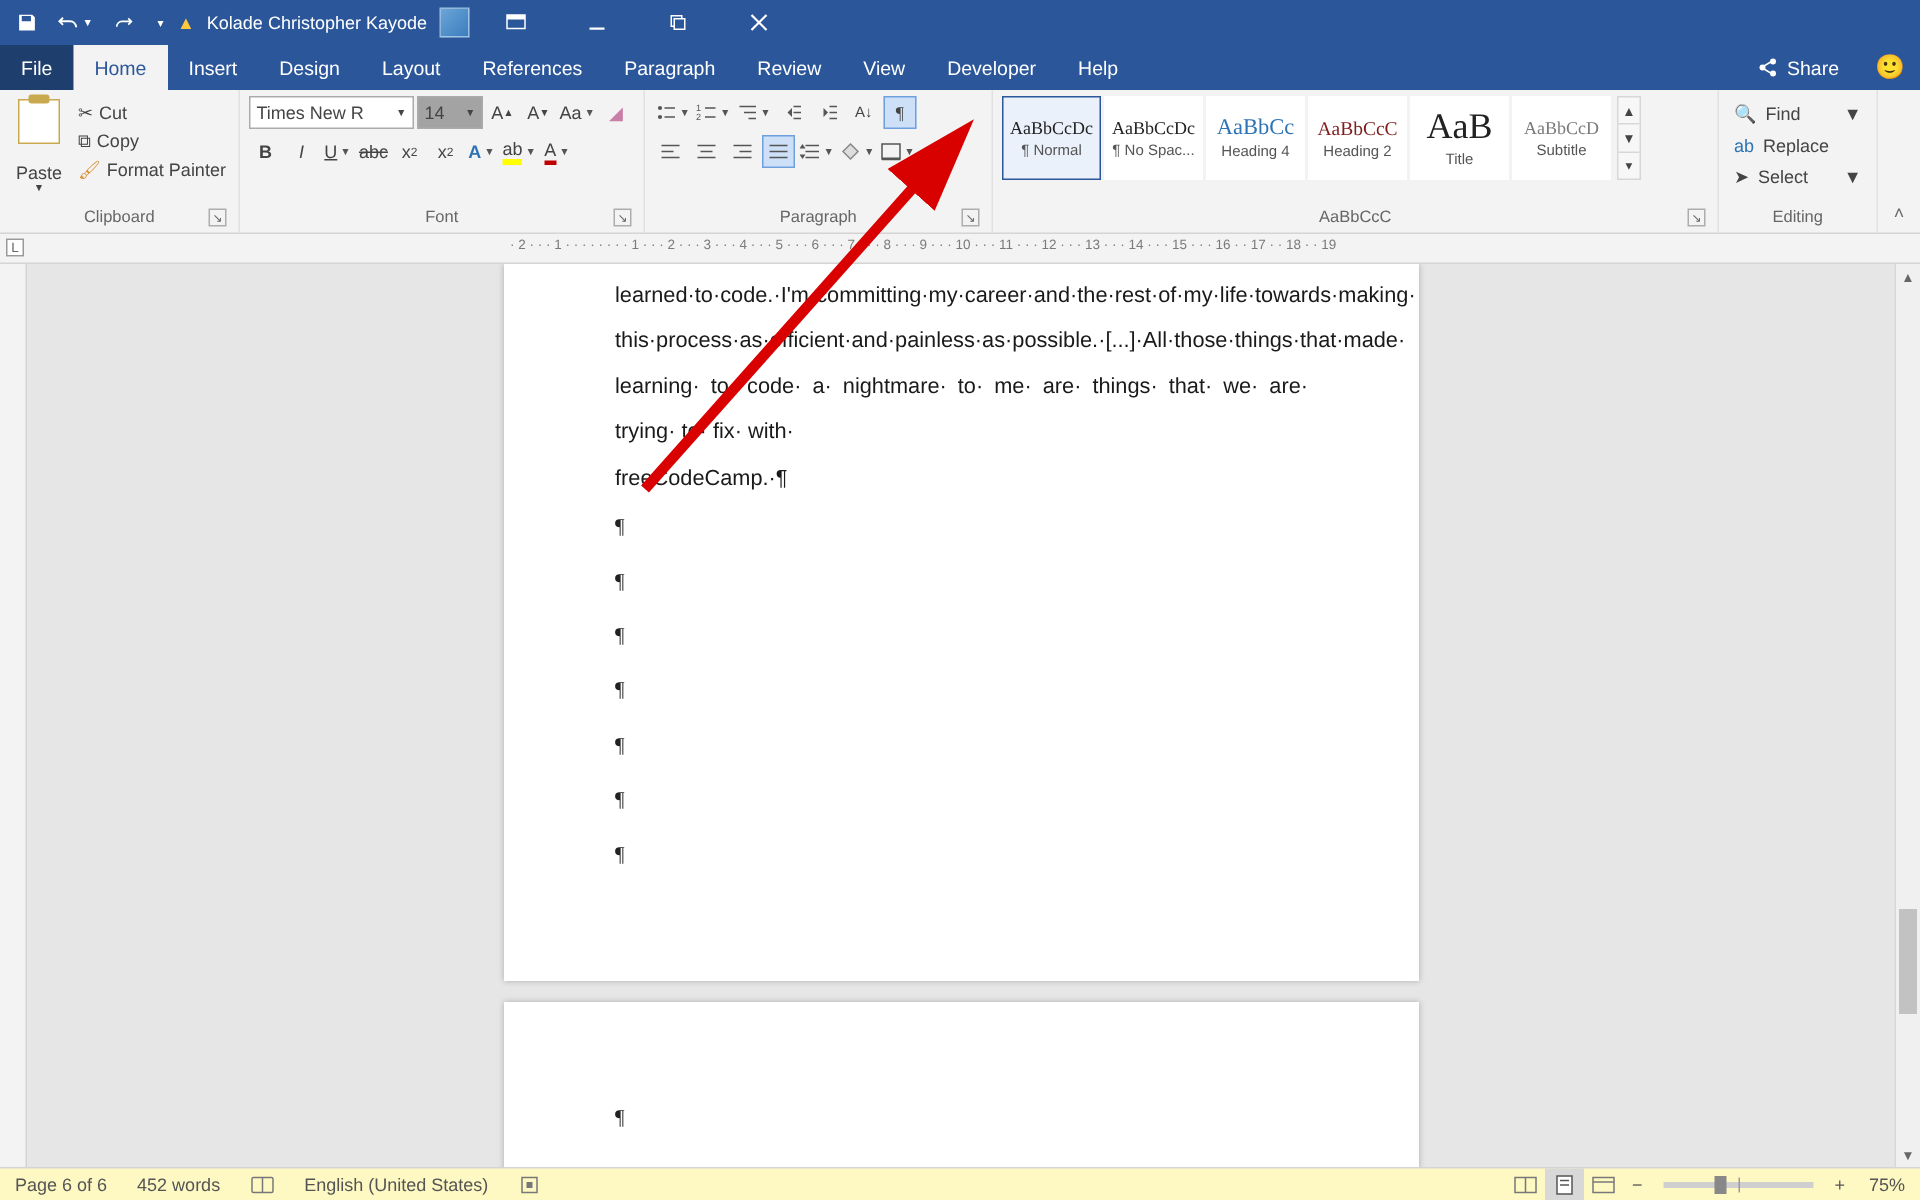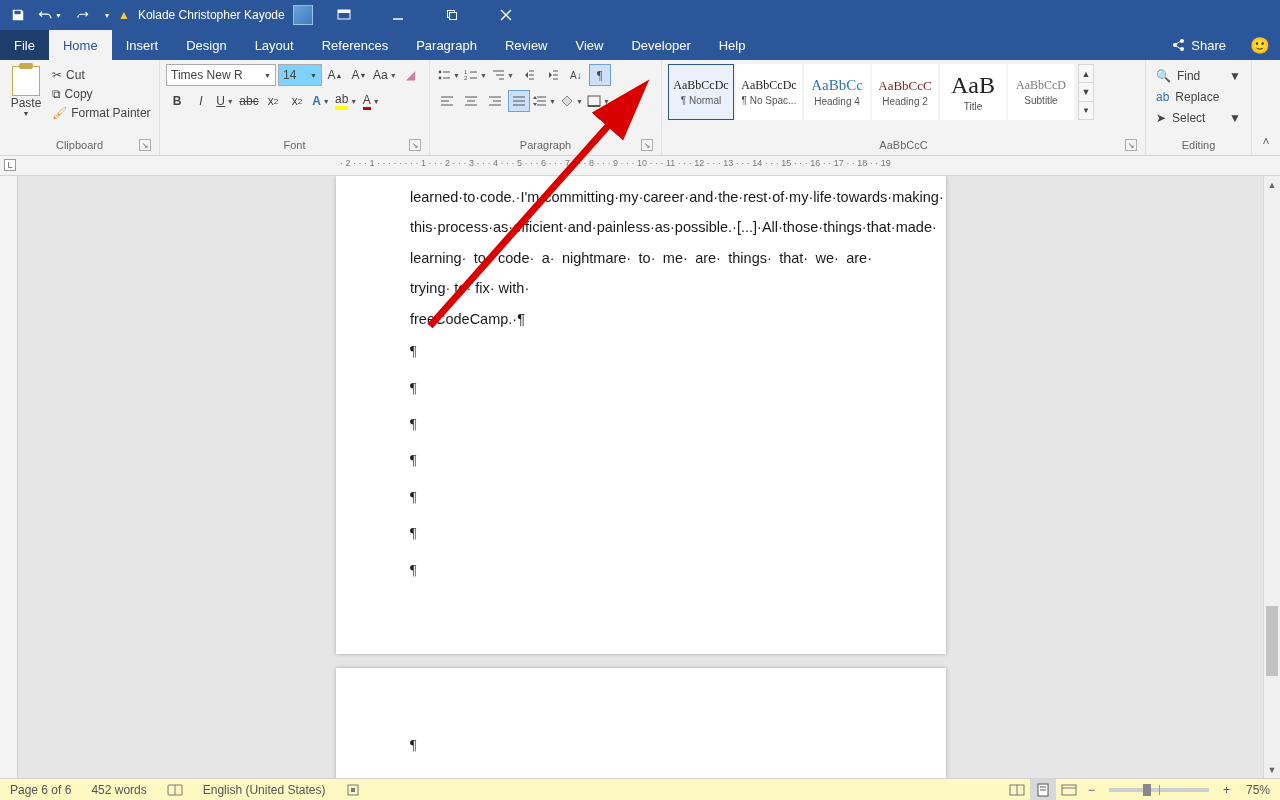--- a/index.html
+++ b/index.html
@@ -38,21 +38,21 @@
 .hrow { display:flex; gap:2px; align-items:center; }
 
 
 .paste-big { width:40px; display:flex; flex-direction:column; align-items:center; justify-content:flex-start; cursor:pointer; padding-top:2px;}
 .paste-big .icon { width:28px; height:30px; background:#fff; border:1px solid #c9a94f; position:relative; }
 .paste-big .icon::before { content:""; position:absolute; top:-4px; left:6px; width:14px; height:6px; background:#c9a94f; border-radius:2px; }
 .mini-link { display:flex; align-items:center; gap:4px; cursor:pointer; padding:2px 2px; height:18px; }
 
 
 .fontname { width:110px; height:22px; background:#fff; border:1px solid #ababab; display:flex; align-items:center; padding:0 4px; font-family:"Times New Roman",serif; font-size:12px; cursor:pointer;}
-.fontsize { width:44px; height:22px; background:#7dd3fc; border:1px solid #ababab; display:flex; align-items:center; padding:0 4px; cursor:pointer;}
+.fontsize { width:44px; height:22px; background:#a3a3a3; border:1px solid #ababab; display:flex; align-items:center; padding:0 4px; cursor:pointer;}
 .fontname .dd, .fontsize .dd { margin-left:auto; font-size:7px;}
 
 
 .style-tile { width:66px; height:56px; border:1px solid transparent; background:#fff; display:flex; flex-direction:column; justify-content:center; align-items:center; cursor:pointer; padding:12px;}
 .style-tile.selected { border:1px solid #2b579a; background:#eaf1fb;}
 .style-preview { font-family:"Times New Roman",serif; }
 .style-name { font-size:10px; color:#555; margin-top:2px; white-space:nowrap;}
 .gallery-nav { width:16px; display:flex; flex-direction:column; border:1px solid #d7d7d7; background:#f7f7f7;}
 .gallery-nav div { flex:1; display:flex; align-items:center; justify-content:center; font-size:9px; cursor:pointer; border-bottom:1px solid #d7d7d7;}
 .gallery-nav div:last-child{border-bottom:none;}
@@ -175,21 +175,21 @@
   </div>
   <div class="smile">🙂</div>
 </div>
 
 <div class="ribbon">
 
   <div class="group" style="width:160px;">
     <div class="group-body">
       <div class="paste-big">
         <div class="icon"></div>
-        <span style="margin-top:0;">Paste</span>
+        <span style="margin-top:12px;">Paste</span>
         <span style="font-size:7px;">▼</span>
       </div>
       <div class="vcol" style="justify-content:flex-start; gap:1px; padding-top:2px;">
         <div class="mini-link">
             <span>✂</span>
             <span>Cut</span>
           </div>
         <div class="mini-link">
             <span>⧉</span>
             <span>Copy</span>

